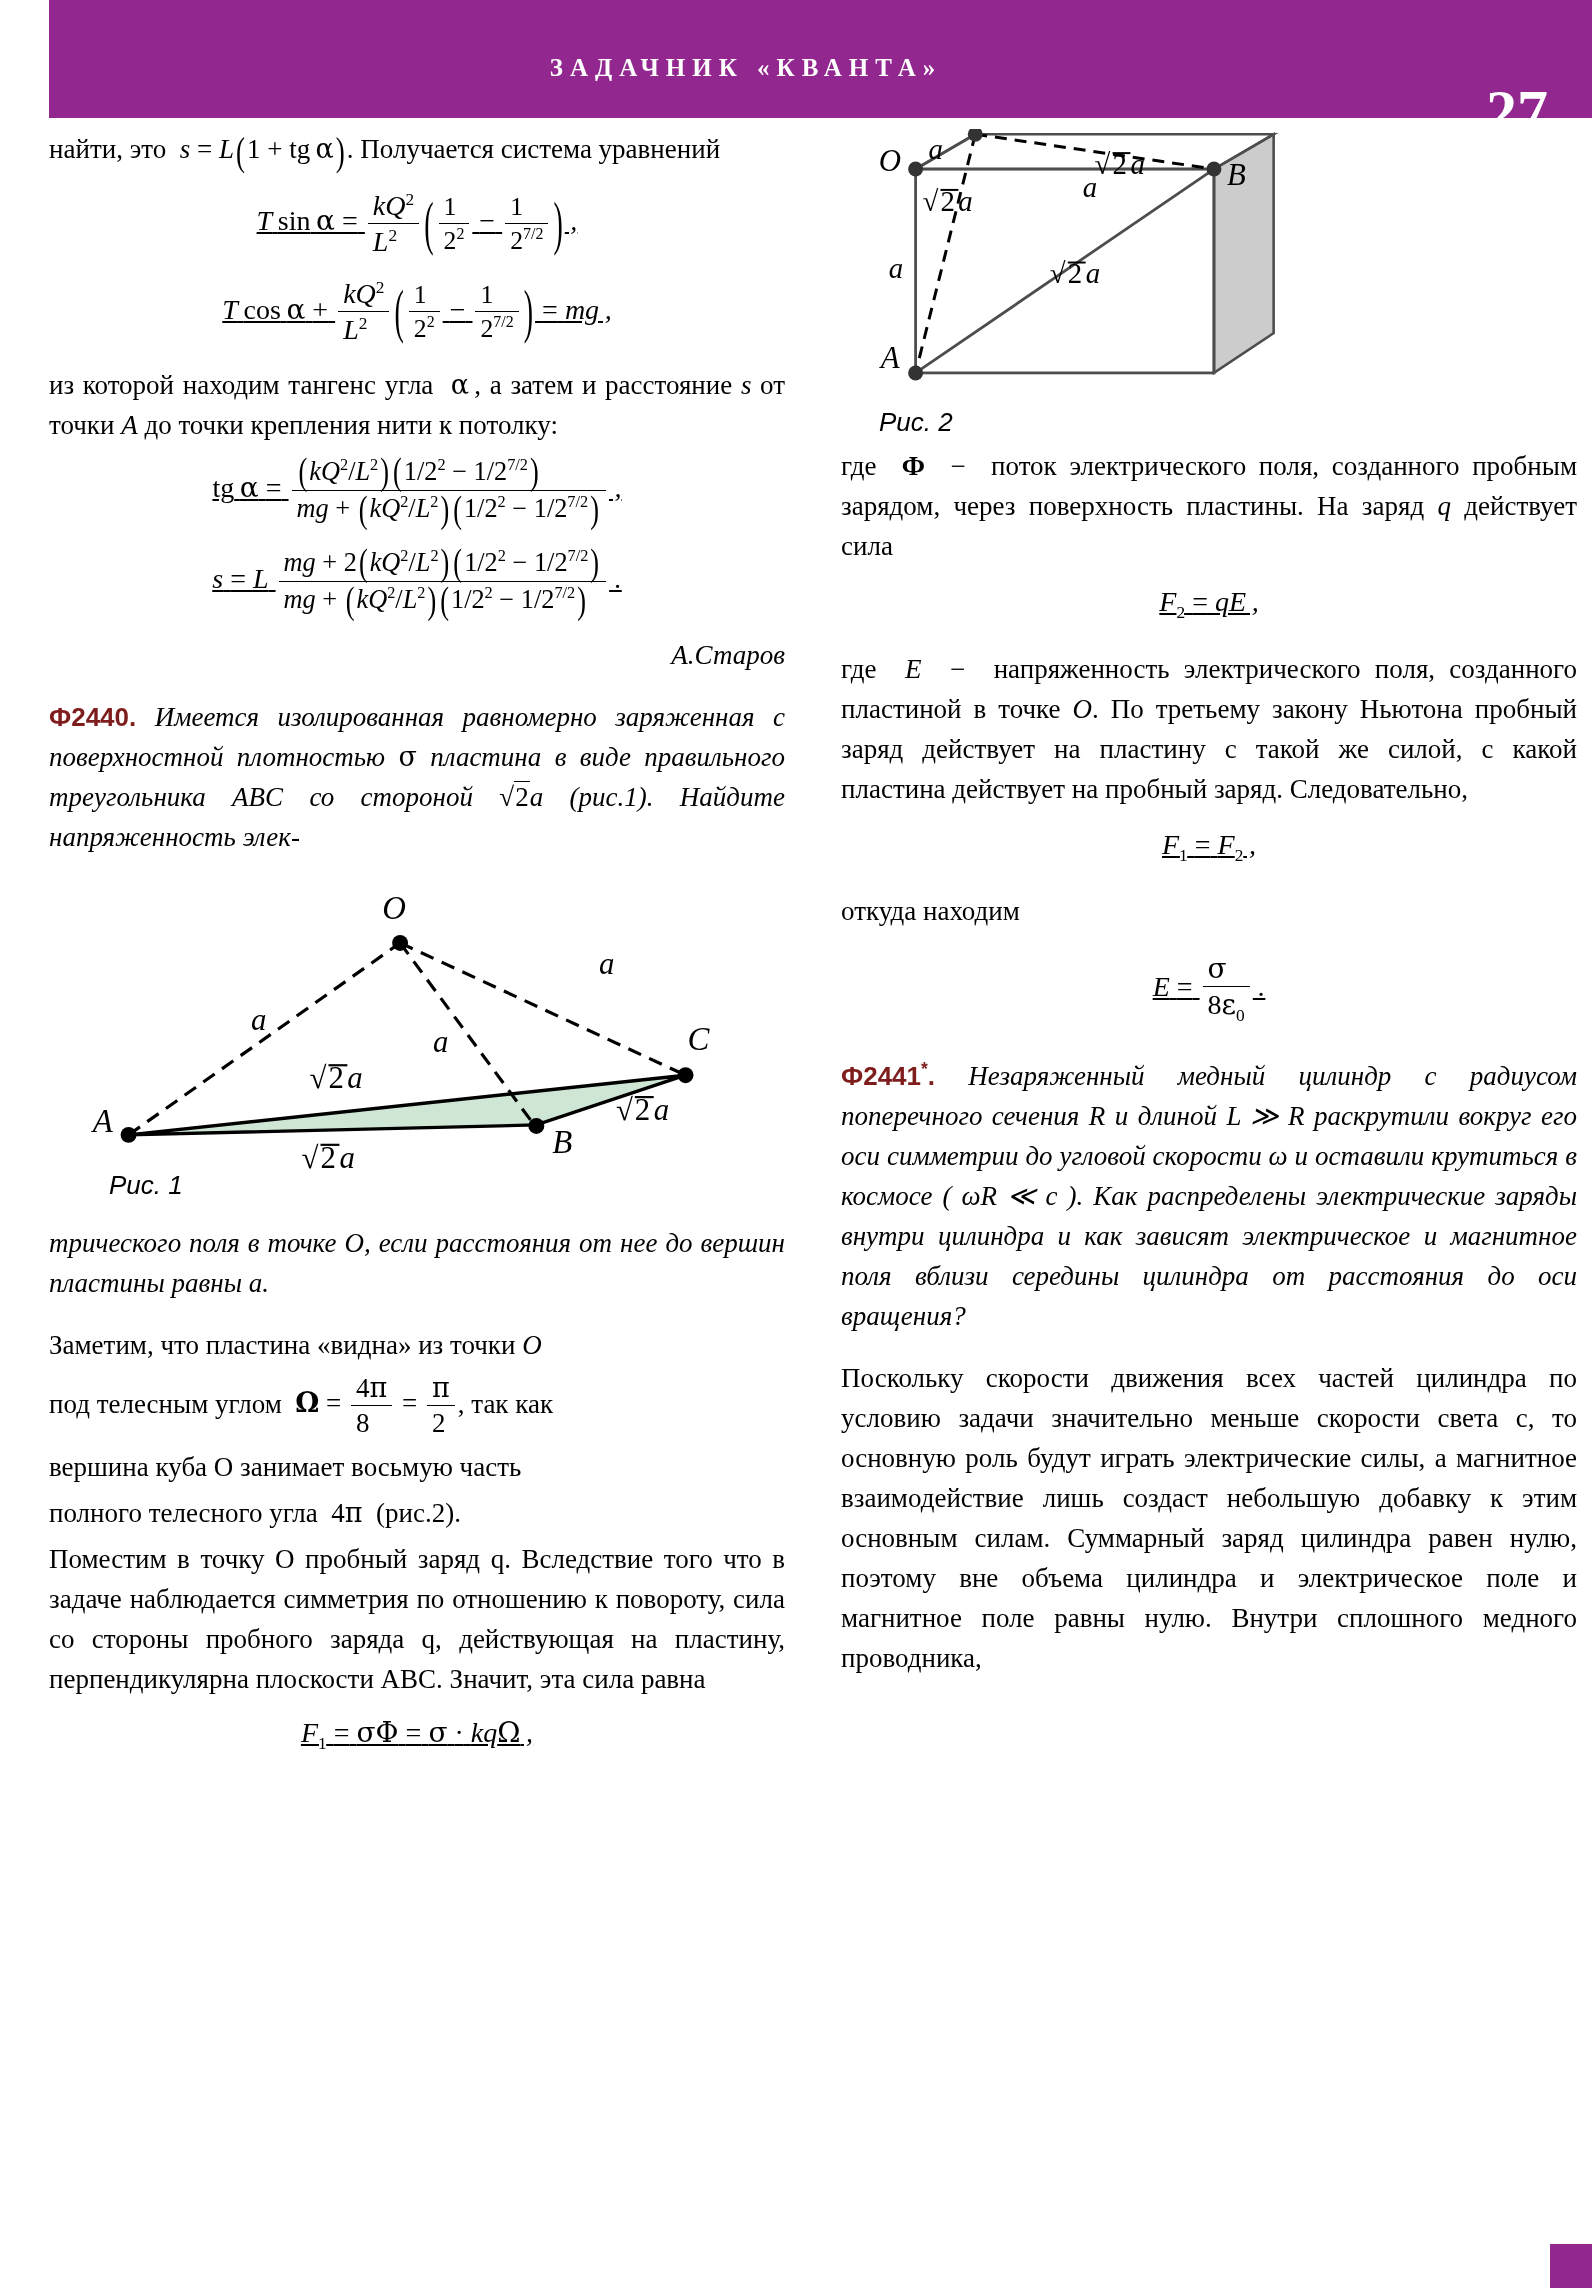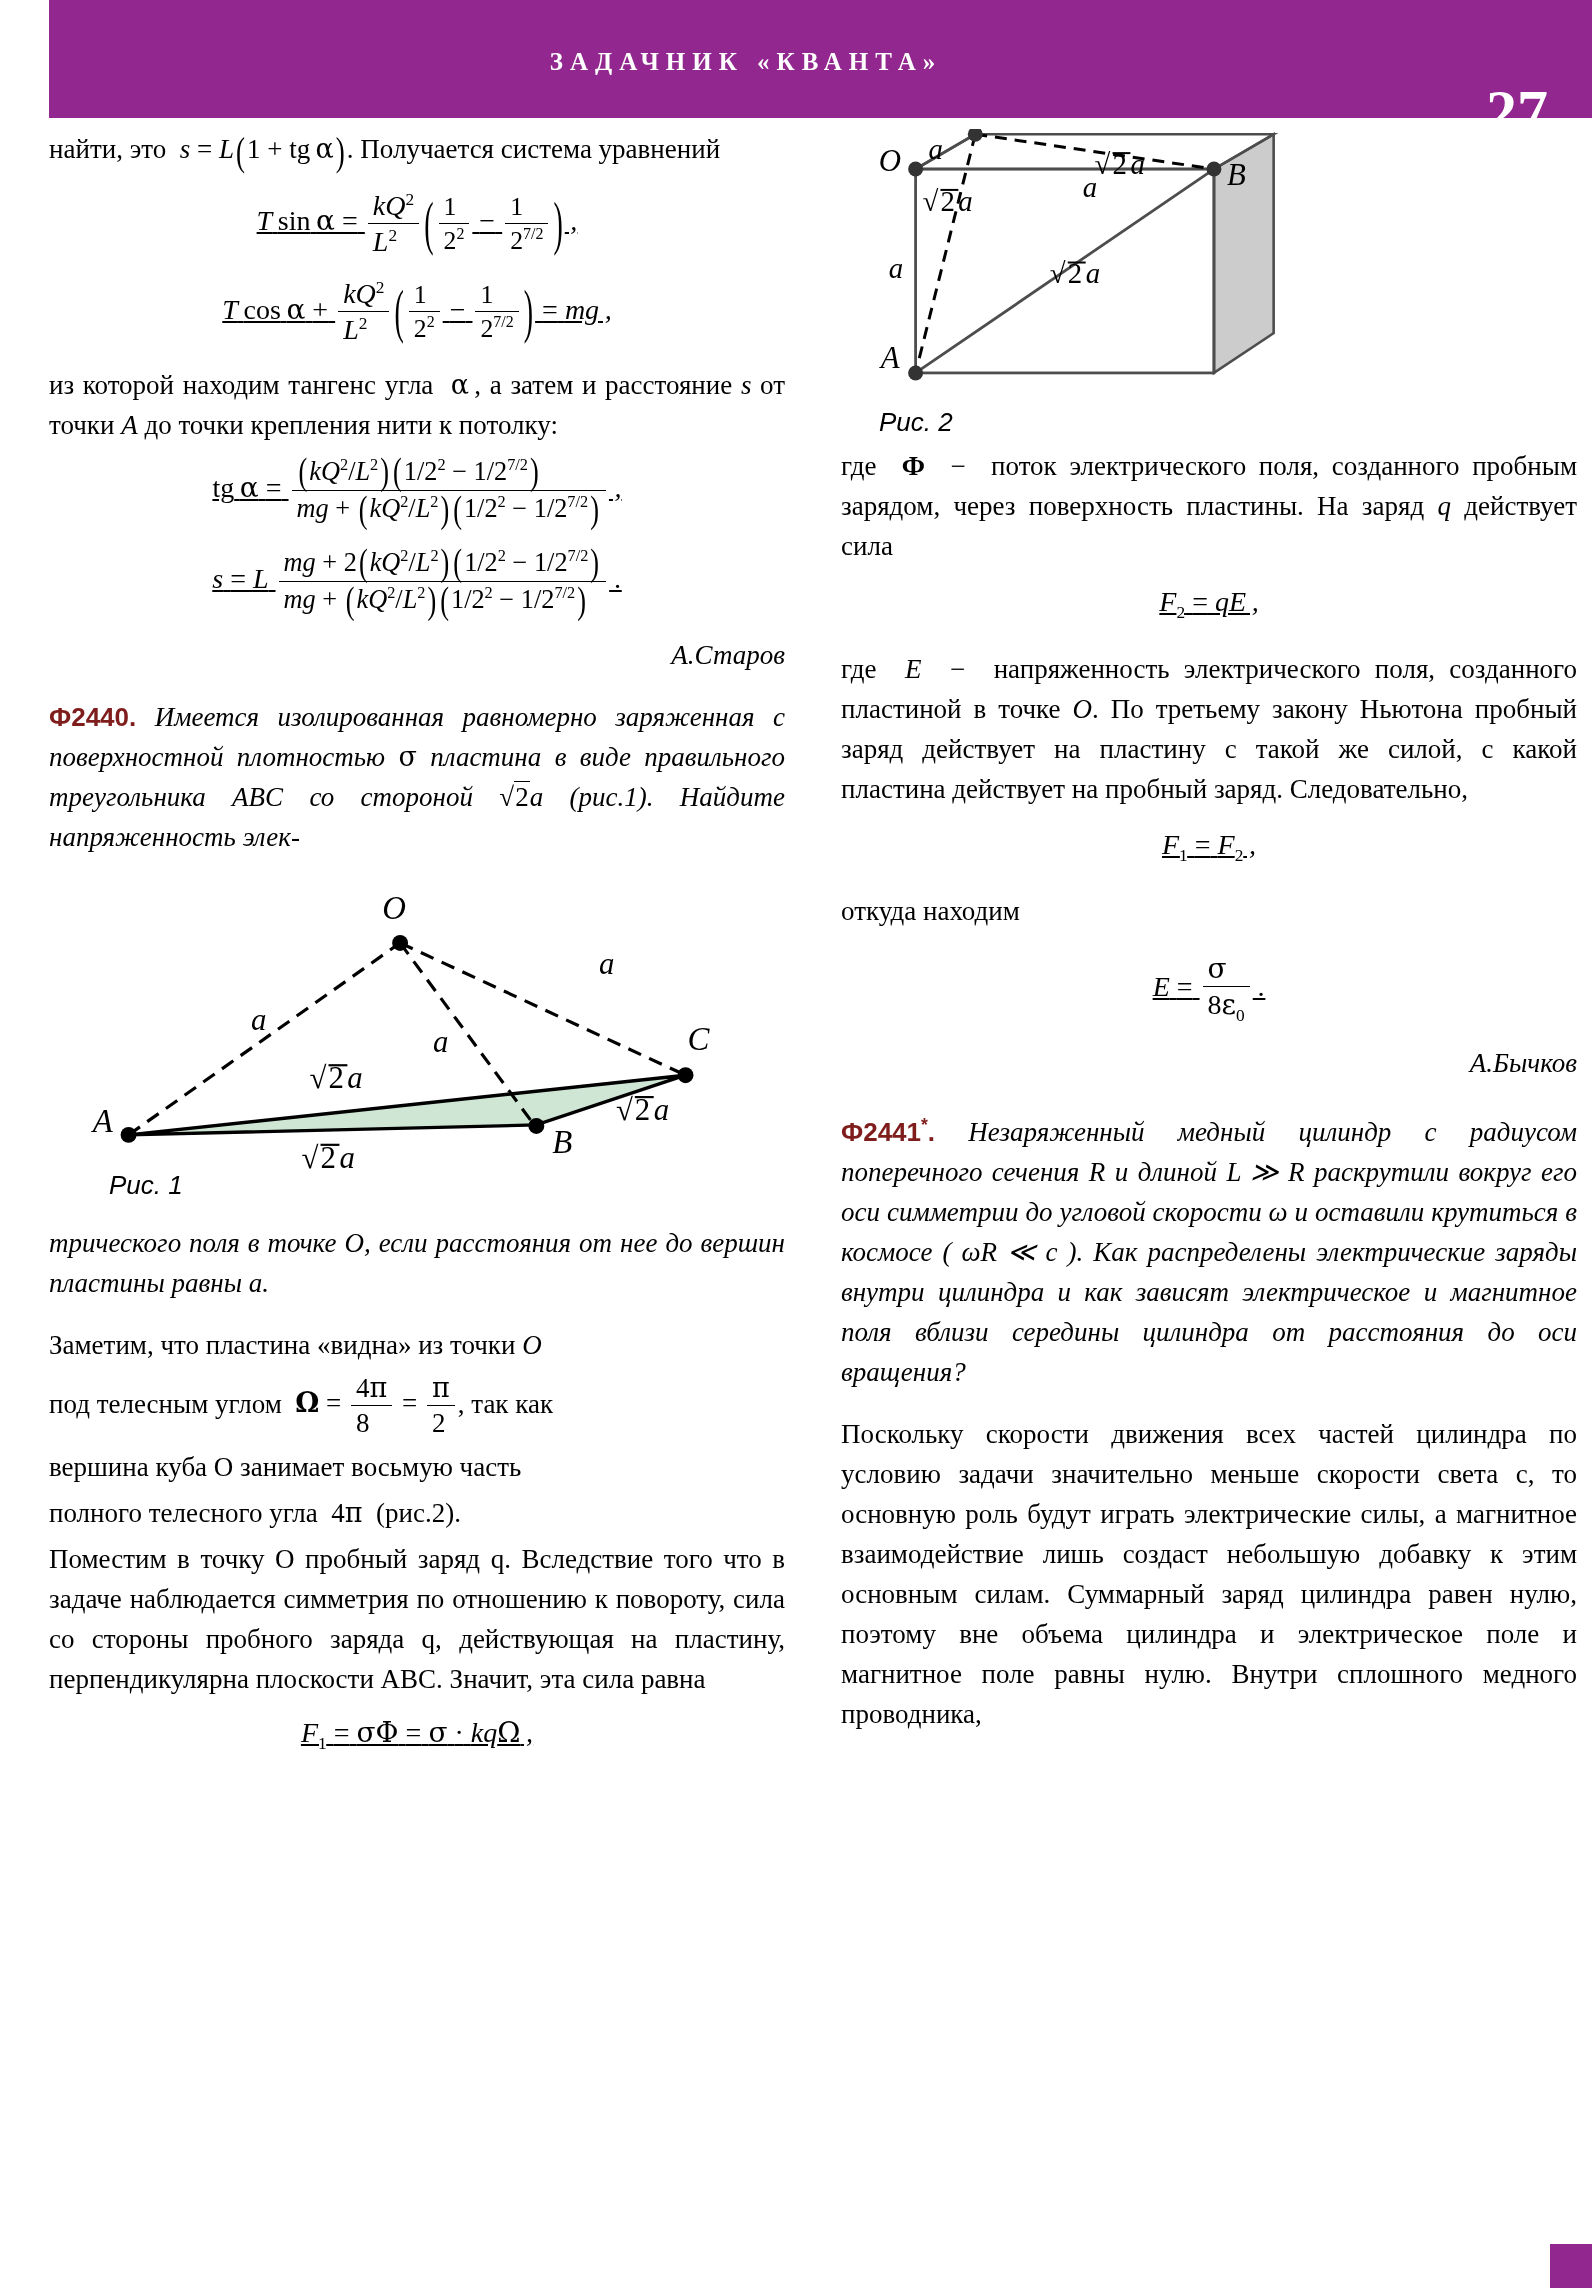--- a/index.html
+++ b/index.html
@@ -10,21 +10,21 @@
     color:#000;
     position:relative;
     overflow:hidden;
   }
   
   .header-bar{
     position:absolute;left:49px;top:0;width:1543px;height:118px;
     background:#92278f;
   }
   .header-title{
-    position:absolute;left:0;right:149px;top:48px;
+    position:absolute;left:0;right:149px;top:54px;
     text-align:center;
     color:#ffffff;
     font-family:"Liberation Serif","DejaVu Serif",serif;
     font-size:25px;
     font-weight:700;
     letter-spacing:7px;
   }
   .header-page{
     position:absolute;right:44px;top:32px;
     color:#ffffff;
@@ -306,21 +306,20 @@
   </div>
 
   <p class="para">откуда находим</p>
 
   <div class="eq-block" style="margin-top:20px;">
     <span class="math">
       <span class="mi">E</span>&nbsp;<span class="mo">=</span>&nbsp;<span class="frac"><span class="num"><span class="gk">σ</span></span><span class="den"><span class="mn">8</span><span class="gk">ε</span><sub class="e">0</sub></span></span> .
     </span>
   </div>
 
-  <p class="attrib" style="margin-top:4px;">А.Бычков</p>
 
   <p class="prob" style="margin-top:22px;">
     <span class="prob-no">Ф2441</span><span class="prob-no sup">*</span><span class="prob-no">.</span><span> Незаряженный медный цилиндр с радиусом поперечного сечения R и длиной L ≫ R раскрутили вокруг его оси симметрии до угловой скорости ω и оставили крутиться в космосе ( ωR ≪ c ). Как распределены электрические заряды внутри цилиндра и как зависят электрическое и магнитное поля вблизи середины цилиндра от расстояния до оси вращения?</span>
   </p>
 
   <p class="para just" style="margin-top:22px;">Поскольку скорости движения всех частей цилиндра по условию задачи значительно меньше скорости света c, то основную роль будут играть электрические силы, а магнитное взаимодействие лишь создаст небольшую добавку к этим основным силам. Суммарный заряд цилиндра равен нулю, поэтому вне объема цилиндра и электрическое поле и магнитное поле равны нулю. Внутри сплошного медного проводника,</p>
 </div>
 
 <div class="corner"></div>
 

